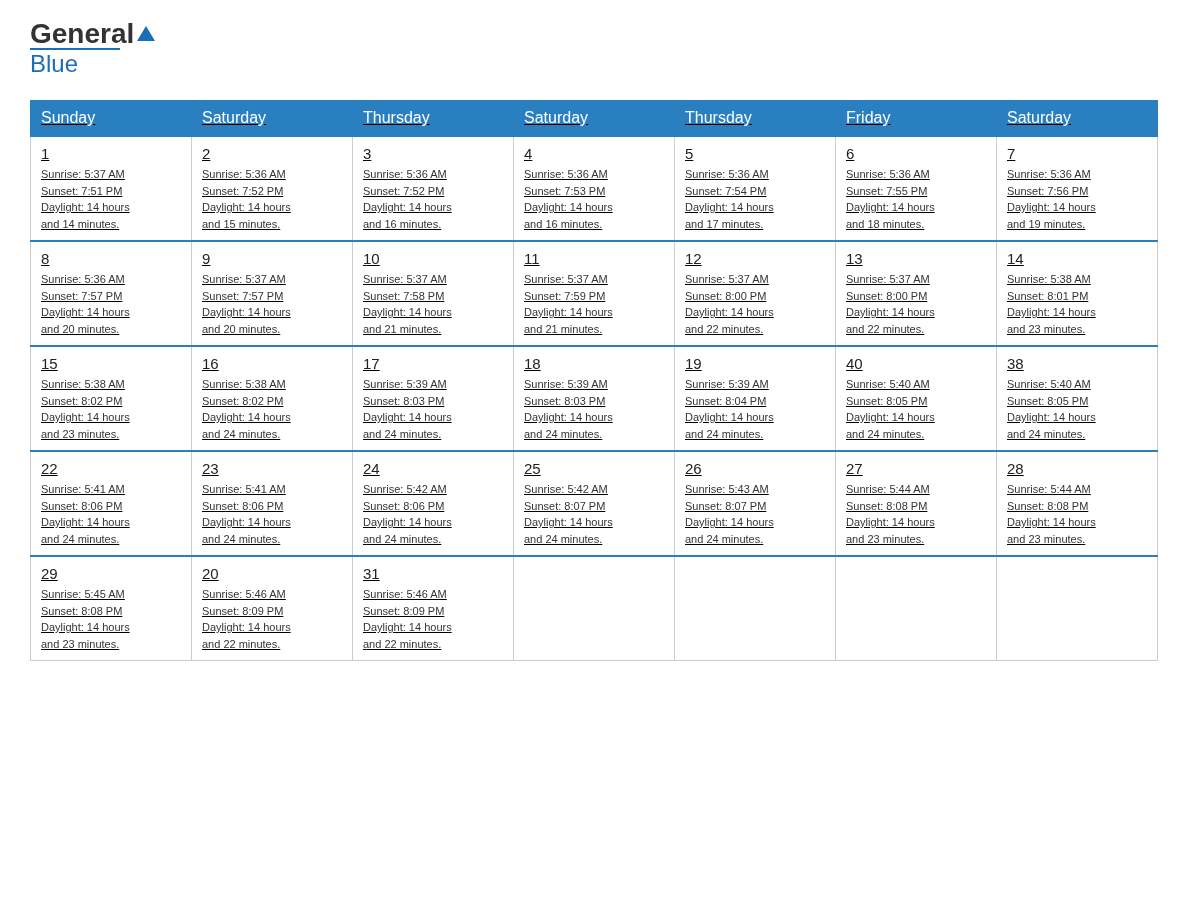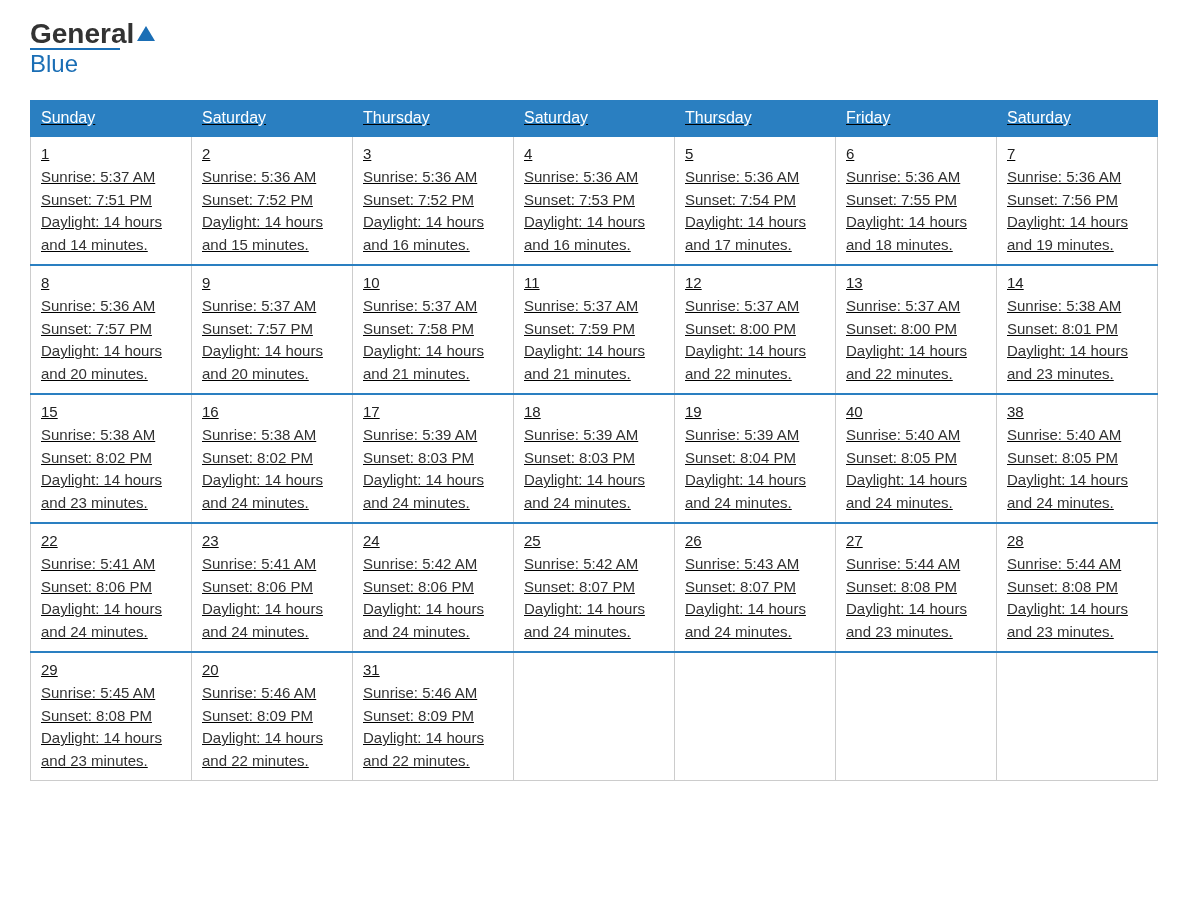--- a/index.html
+++ b/index.html
@@ -81,21 +81,21 @@
       border-top: 2px solid #2a7fc1;
     }
     .day-num {
       font-size: 15px;
       font-weight: normal;
       color: #222;
       display: block;
       margin-bottom: 4px;
     }
     .day-info {
-      font-size: 15px;
+      font-size: 11px;
       color: #333;
       line-height: 1.5;
     }
     .empty-cell {
       background: #fff;
     }
   </style>
 </head>
 <body>
 

